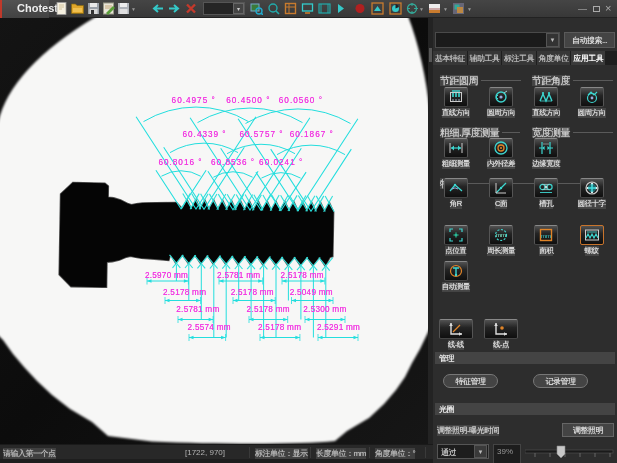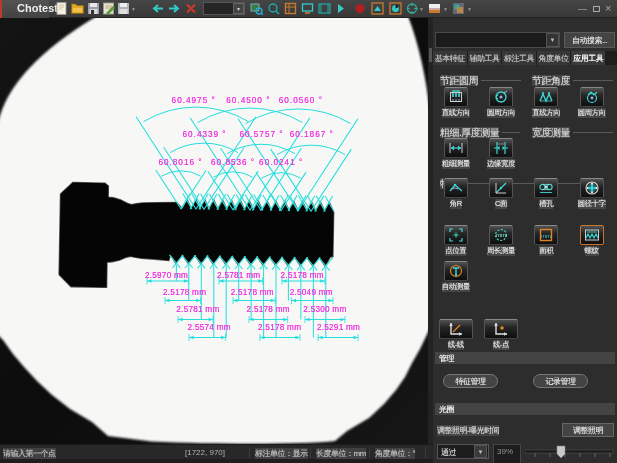--- a/index.html
+++ b/index.html
@@ -481,20 +481,28 @@
         <span class="tb" style="width:24px;border:1px solid #777;border-color:#888 #555 #444 #555;">
           <svg width="16" height="16" viewBox="0 0 16 16">
             <use href="#ic-thick"></use>
           </svg>
         </span>
         <span class="cl">粗细测量</span>
       </div>
       <div class="cell">
         <span class="tb" style="width:24px;border:1px solid #777;border-color:#888 #555 #444 #555;">
           <svg width="16" height="16" viewBox="0 0 16 16">
+            <use href="#ic-dd"></use>
+          </svg>
+        </span>
+        <span class="cl">内外径差</span>
+      </div>
+      <div class="cell">
+        <span class="tb" style="width:24px;border:1px solid #777;border-color:#888 #555 #444 #555;">
+          <svg width="16" height="16" viewBox="0 0 16 16">
             <use href="#ic-ew"></use>
           </svg>
         </span>
         <span class="cl">边缘宽度</span>
       </div>
     </div>
  <div class="sect" style="left:7px;top:159px"><span class="cjk">特殊</span><span class="ln" style="width:130px;margin-left:3px"></span></div>
  <div class="grid" style="left:0px;top:160px">
       <div class="cell">
         <span class="tb" style="width:24px;border:1px solid #777;border-color:#888 #555 #444 #555;">

